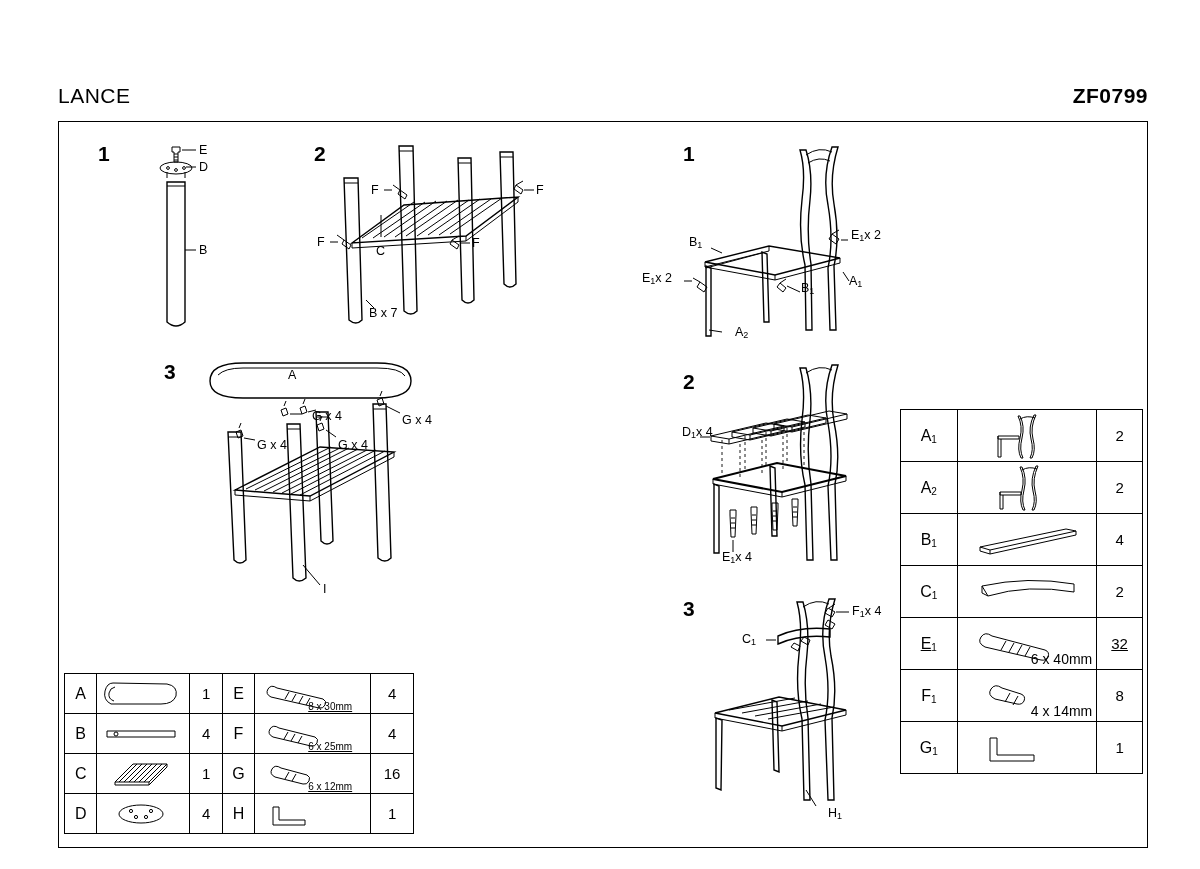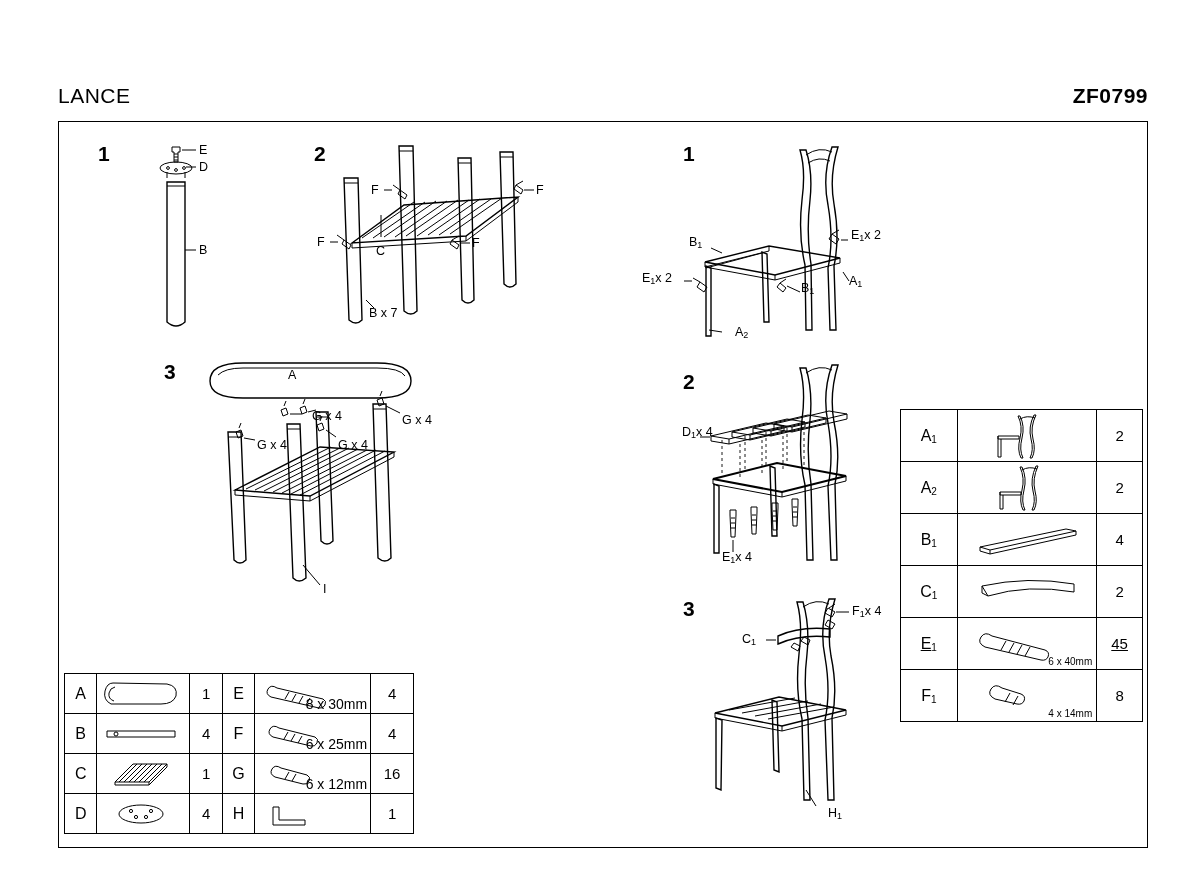--- a/index.html
+++ b/index.html
@@ -86,29 +86,30 @@
     font-size: 16px;
   }
   .code sub {
     font-size: 10px;
     vertical-align: -2px;
   }
   .qty { font-size: 15px; }
   .pic { position: relative; }
   .dim {
     position: absolute;
-    right: 3px;
+    right: 18px;
     bottom: 1px;
-    font-size: 14px;
+    font-size: 10px;
+    text-decoration: underline;
   }
   .dimR {
     position: absolute;
     right: 4px;
     bottom: 2px;
-    font-size: 10px;
+    font-size: 14px;
   }
 </style>
 </head>
 <body>
 
 <div class="page">
 
   <div class="hdr-left">LANCE</div>
   <div class="hdr-right">ZF0799</div>
 
@@ -528,29 +529,38 @@
       </tr>
       <tr style="height:52px;text-decoration:underline;">
         <td class="code"><span>E</span><sub>1</sub></td>
         <td class="pic">
           <svg width="140" height="52" viewBox="0 0 140 52">
             <path class="ln thin" d="M34,18 q-7,-5 -11,1 q-4,6 4,10 l56,13 q5,1 7,-3 q2,-5 -3,-7 z"></path>
             <path class="ln thin" d="M48,23 l-5,9 M56,25 l-5,9 M64,27 l-5,9 M72,29 l-5,9"></path>
           </svg>
           <span class="dimR">6 x 40mm</span>
         </td>
-        <td class="qty">45</td>
+        <td class="qty">32</td>
       </tr>
       <tr style="height:52px;">
         <td class="code"><span>F</span><sub>1</sub></td>
         <td class="pic">
           <svg width="140" height="52" viewBox="0 0 140 52">
             <path class="ln thin" d="M44,18 q-7,-5 -11,1 q-4,6 4,10 l22,5 q5,1 7,-3 q2,-5 -3,-7 z"></path>
             <path class="ln thin" d="M52,23 l-5,9 M60,26 l-5,9"></path>
           </svg>
           <span class="dimR">4 x 14mm</span>
         </td>
         <td class="qty">8</td>
       </tr>
+      <tr style="height:52px;">
+        <td class="code"><span>G</span><sub>1</sub></td>
+        <td class="pic">
+          <svg width="140" height="52" viewBox="0 0 140 52">
+            <path class="ln thin" d="M32,16 L39,16 L39,33 L76,33 L76,39 L32,39 Z"></path>
+          </svg>
+        </td>
+        <td class="qty">1</td>
+      </tr>
     </tbody>
   </table>
 
 </div>
 
 </body></html>

